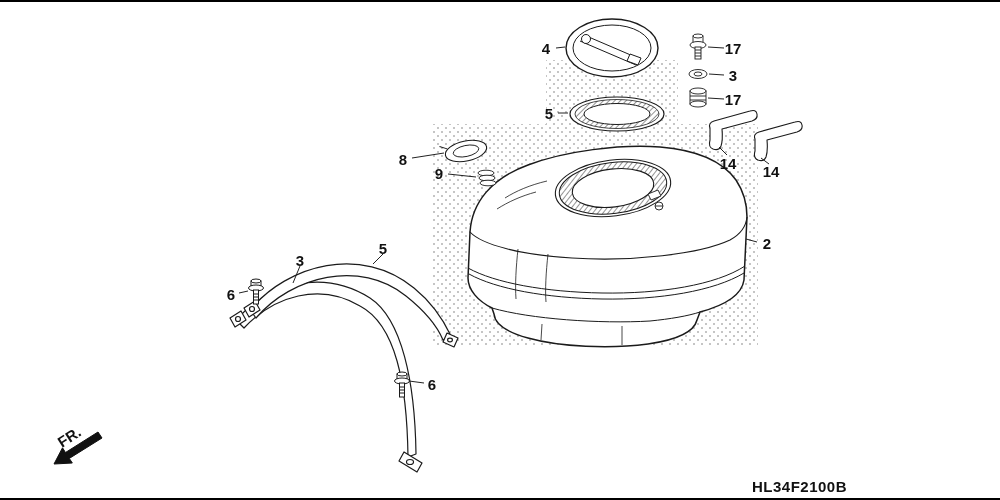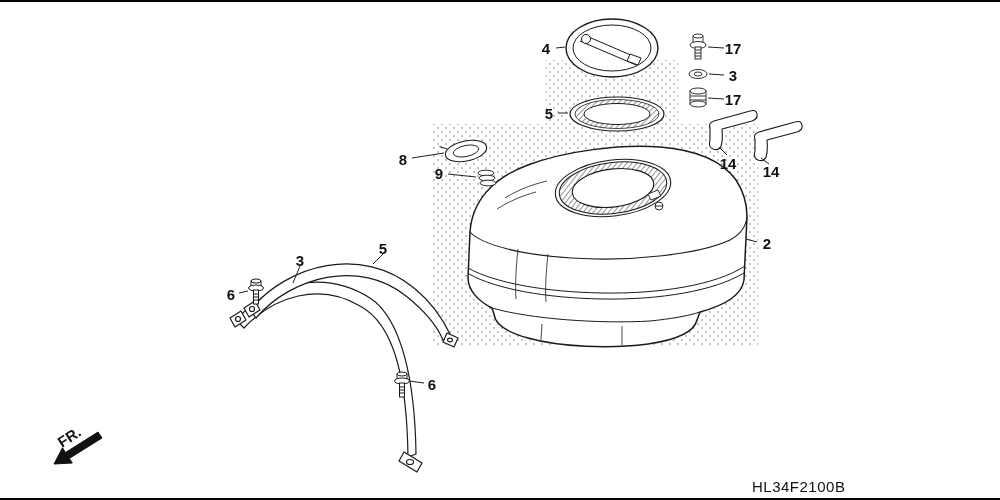--- a/index.html
+++ b/index.html
@@ -8,21 +8,21 @@
     border-top:2px solid #000;border-bottom:2px solid #000;box-sizing:border-box;
     overflow:hidden;font-family:"Liberation Sans",sans-serif;
   }
   .drawing{position:absolute;left:0;top:0;}
   .callout{
     position:absolute;transform:translate(-50%,-50%);
     font-size:15px;font-weight:600;color:#111;line-height:1;
     padding:1px 2px;cursor:pointer;user-select:none;background:transparent;
   }
   .code{
-    position:absolute;left:752px;top:476px;font-size:15px;font-weight:400;
+    position:absolute;left:752px;top:476px;font-size:15px;font-weight:700;
     letter-spacing:.5px;color:#111;
   }
 </style>
 </head>
 <body>
 
 <div class="stage">
 
   <svg class="drawing" width="1000" height="500" viewBox="0 0 1000 500">
     <defs>

